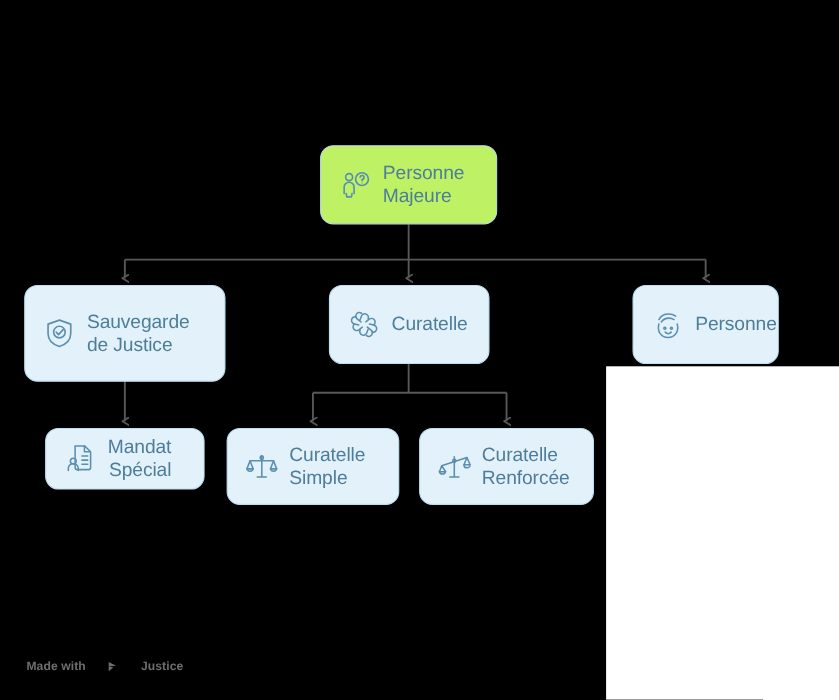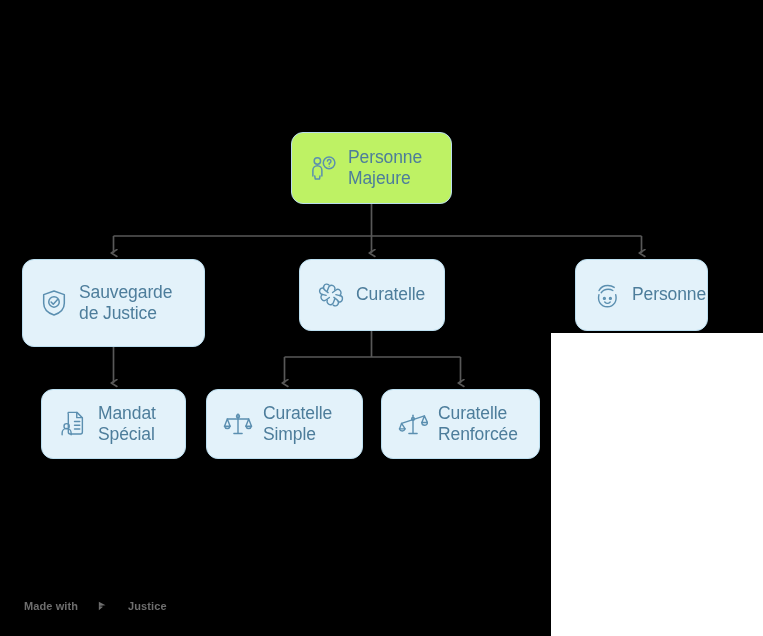--- a/index.html
+++ b/index.html
@@ -72,21 +72,21 @@
     color: #4d7d9b;
     white-space: pre-line;
     letter-spacing: -0.1px;
   }
 
   
   #n-personne-majeure   { left: 291px; top: 132px; width: 161px; height: 72px; }
   #n-sauvegarde         { left: 22px;  top: 259px; width: 183px; height: 88px; }
   #n-curatelle          { left: 299px; top: 259px; width: 146px; height: 72px; }
   #n-tutelle            { left: 575px; top: 259px; width: 133px; height: 72px; }
-  #n-mandat-special     { left: 41px;  top: 389px; width: 145px; height: 70px; }
+  #n-mandat-special     { left: 41px;  top: 389px; width: 145px; height: 56px; text-align: right; }
   #n-curatelle-simple   { left: 206px; top: 389px; width: 157px; height: 70px; }
   #n-curatelle-renforcee{ left: 381px; top: 389px; width: 159px; height: 70px; }
 
   #watermark {
     position: absolute;
     left: 24px;
     top: 600px;
     display: flex;
     align-items: center;
     gap: 20px;

